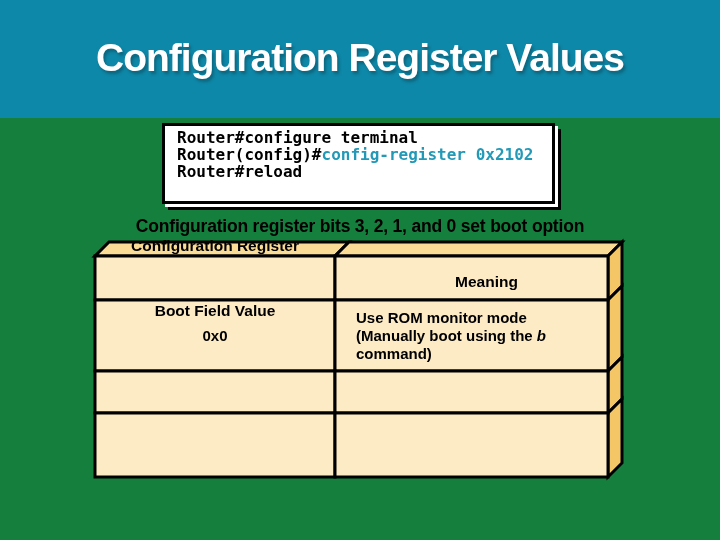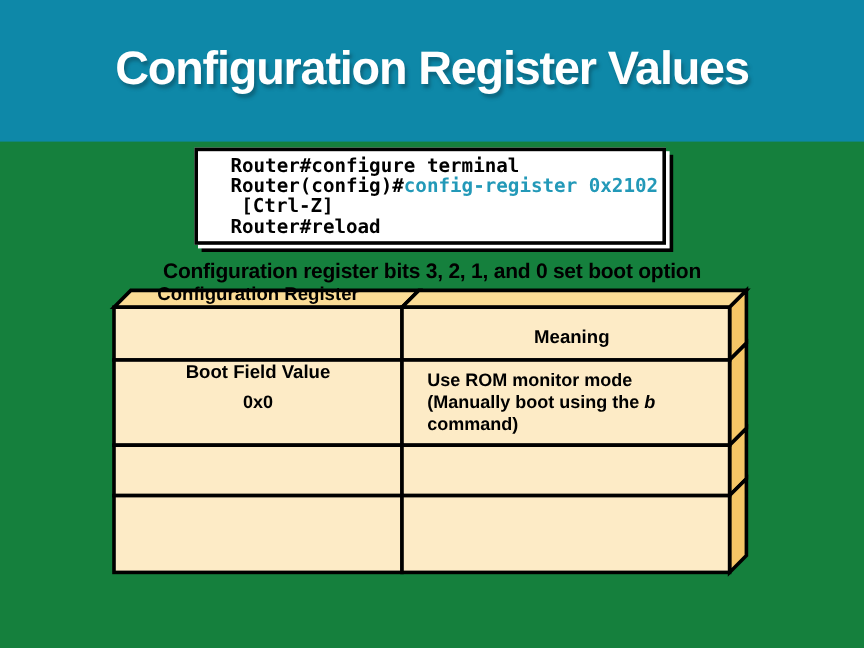--- a/index.html
+++ b/index.html
@@ -21,57 +21,56 @@
     color:#ffffff;font-size:39px;font-weight:bold;letter-spacing:-1px;
     text-shadow:2px 3px 3px rgba(10,60,75,0.45);}
 
   .terminal-box{position:absolute;left:162px;top:123px;width:393px;height:81px;
     background:#ffffff;border:3px solid var(--color-border);
     box-shadow:3px 3px 0 0 #ffffff,6px 6px 0 0 var(--color-border);
     padding:3px 0 0 12px;
     font-family:"DejaVu Sans Mono","Liberation Mono",monospace;
     font-size:16px;font-weight:bold;line-height:17px;color:#000000;
     white-space:nowrap;}
-  .terminal-line{display:block;margin-left:15px;}
+  .terminal-line{display:block;}
   .terminal-line.indent{padding-left:9px;}
   .cmd-teal{color:var(--color-command_teal);}
 
   .subtitle{position:absolute;left:0;top:216px;width:720px;text-align:center;
     font-size:17.5px;font-weight:bold;color:#000000;letter-spacing:-0.2px;}
 
   .boot-table-svg{position:absolute;left:0;top:0;width:720px;height:540px;}
   .boot-table-svg polygon,.boot-table-svg rect{stroke:var(--color-border);
     stroke-width:3;stroke-linejoin:miter;}
   .face{fill:var(--color-cell_face);}
   .bevel-top{fill:var(--color-bevel_top);}
   .bevel-side{fill:var(--color-bevel_side);}
 
   .cell-text{position:absolute;color:#000000;font-weight:bold;gap:48px;}
   .cell-center{display:flex;align-items:center;justify-content:center;
     text-align:center;flex-direction:column;}
   .hdr-left{left:95px;top:256px;width:240px;height:44px;
     font-size:15.5px;line-height:17px;}
-  .hdr-right{left:340px;top:256px;width:273px;height:52px;font-size:15.5px;}
+  .hdr-right{left:350px;top:256px;width:273px;height:52px;font-size:15.5px;}
   .val-cell{left:95px;top:300px;width:240px;height:71px;font-size:15px;align-items:center;}
   .meaning-cell{left:356px;top:300px;width:252px;height:71px;
     padding-top:9px;font-size:15px;line-height:18px;text-align:left;}
   .meaning-cell .ital{font-style:italic;}
 </style>
 </head>
 <body>
 
 <div class="slide">
 
   <div class="title-bar"></div>
   <div class="slide-title">Configuration Register Values</div>
 
   <div class="terminal-box">
     <span class="terminal-line">Router#configure terminal</span>
     <span class="terminal-line"><span>Router(config)#</span><span class="cmd-teal">config-register 0x2102</span></span>
-    <span class="terminal-line indent">[Ctrl-Z]</span>
     <span class="terminal-line">Router#reload</span>
   </div>
 
   <div class="subtitle">Configuration register bits 3, 2, 1, and 0 set boot option</div>
 
   <svg class="boot-table-svg" viewBox="0 0 720 540" xmlns="http://www.w3.org/2000/svg">
 
     <polygon class="bevel-top" points="95,256 109,242 349,242 335,256"></polygon>
     <polygon class="bevel-top" points="335,256 349,242 622,242 608,256"></polygon>
 

